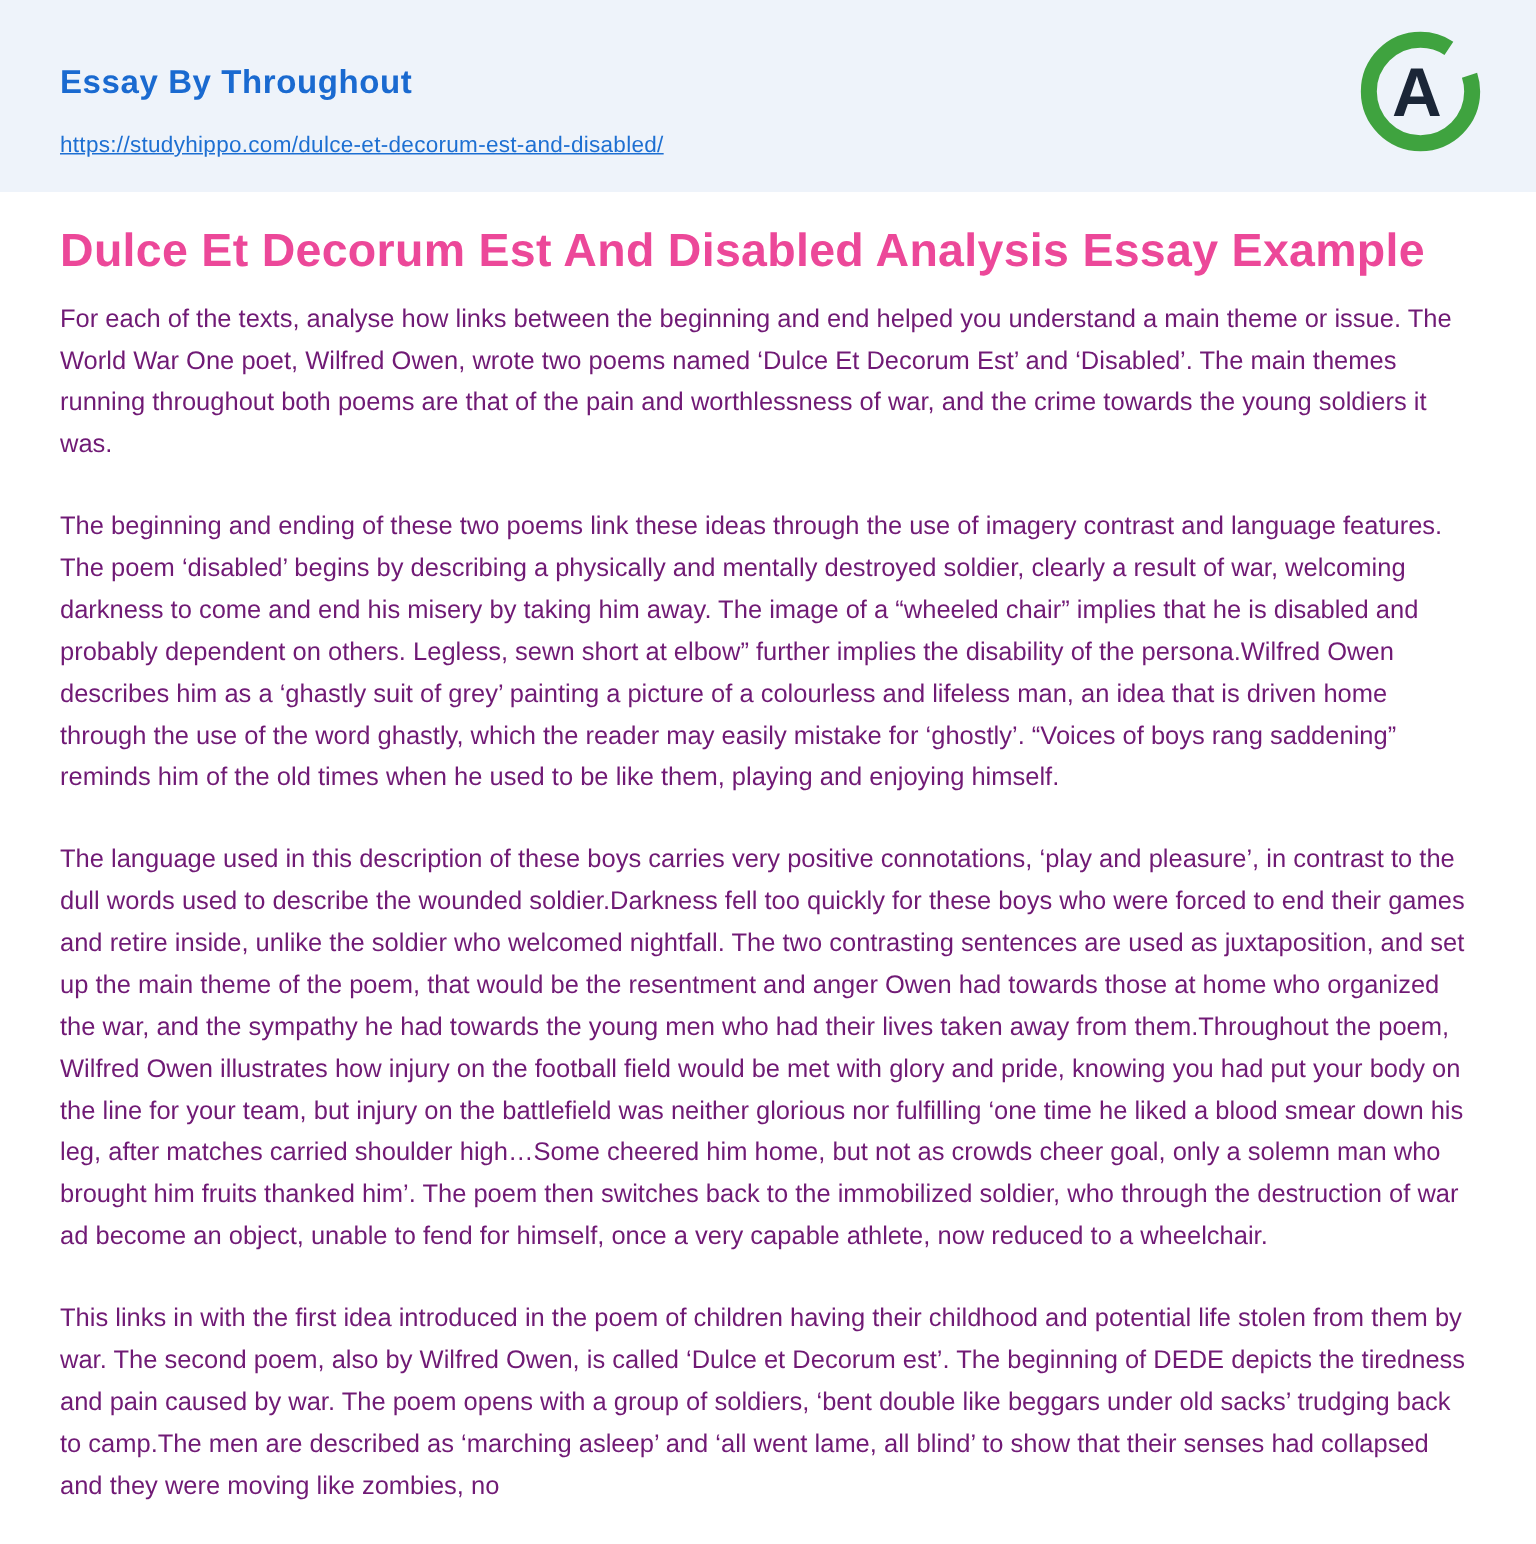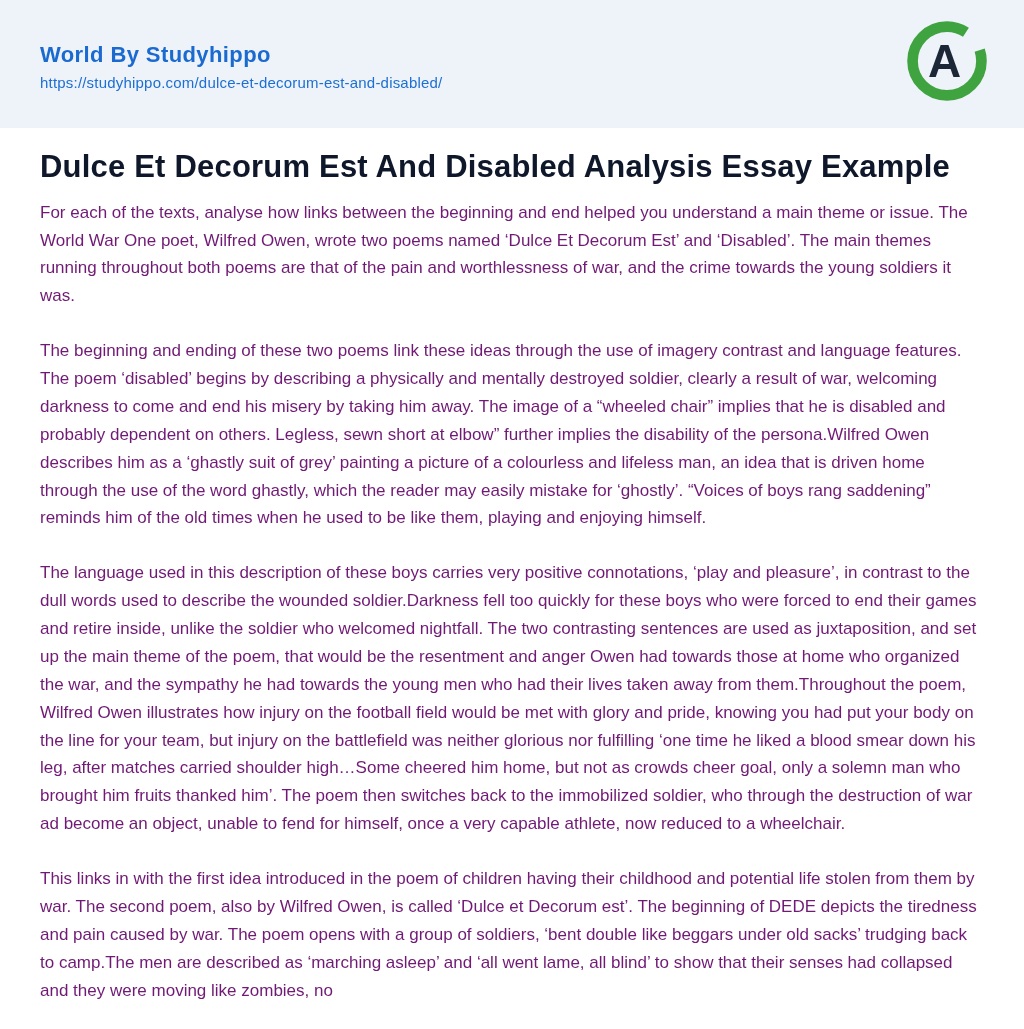--- a/index.html
+++ b/index.html
@@ -23,56 +23,57 @@
   .brand {
     color: #1a6ad0;
     font-size: 22px;
     font-weight: 700;
     letter-spacing: 0.4px;
     cursor: pointer;
   }
   .url {
     color: #1d6fd2;
     font-size: 15px;
-    margin-top: 6px;
+    margin-top: 20px;
     letter-spacing: 0.2px;
     cursor: pointer;
+    text-decoration: underline;
   }
   .logo {
     width: 82px;
     height: 82px;
     margin-top: -22px;
     cursor: pointer;
     flex: 0 0 auto;
   }
   .logo svg { width: 100%; height: 100%; display: block; }
   .content {
     padding: 0 40px;
   }
   .title {
     margin: 22px 0 14px 0;
     font-size: 31px;
     line-height: 1.12;
     font-weight: 800;
-    color: #0f172a;
+    color: #ec4899;
     letter-spacing: 0.2px;
   }
   .para {
     margin: 0 0 27px 0;
     font-size: 17px;
     line-height: 1.64;
     color: #701a75;
   }
 </style>
 </head>
 <body>
 
 <header class="header">
   <div class="header-left">
-    <div class="brand">World By Studyhippo</div>
+    <div class="brand">Essay By Throughout</div>
     <div class="url">https://studyhippo.com/dulce-et-decorum-est-and-disabled/</div>
   </div>
   <div class="logo">
     <svg viewBox="0 0 100 100">
       <circle cx="50" cy="50" r="42" fill="none" stroke="#3fa33f" stroke-width="13" stroke-dasharray="236 28" stroke-dashoffset="14"></circle>
       <text x="47" y="70" font-size="56" font-weight="bold" fill="#1b2637" text-anchor="middle" font-family="Liberation Sans, DejaVu Sans, sans-serif">A</text>
     </svg>
   </div>
 </header>
 

